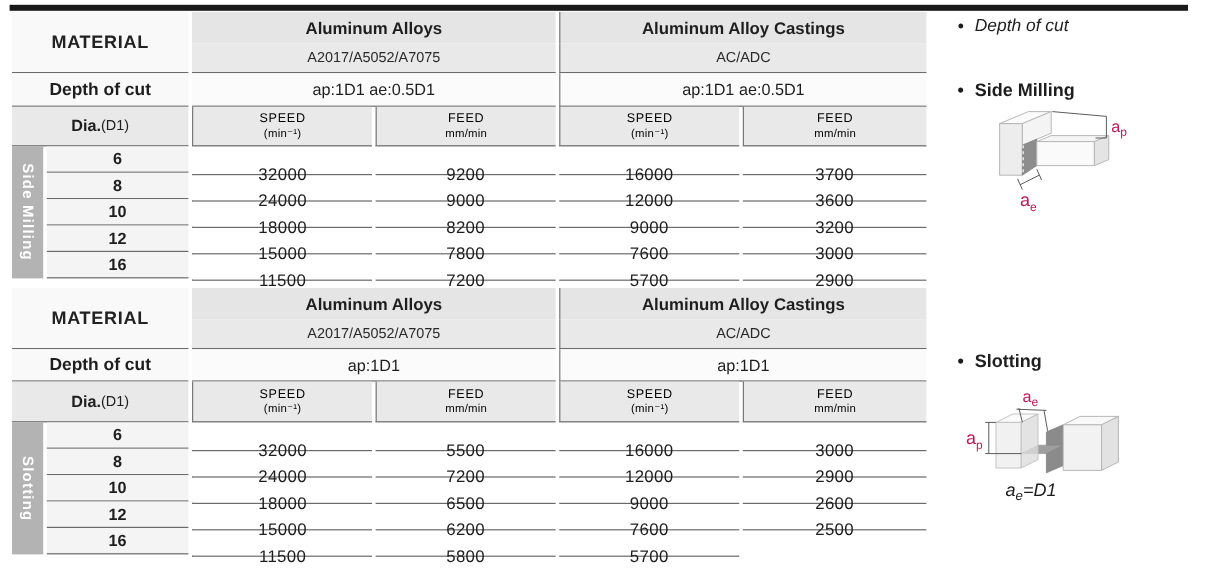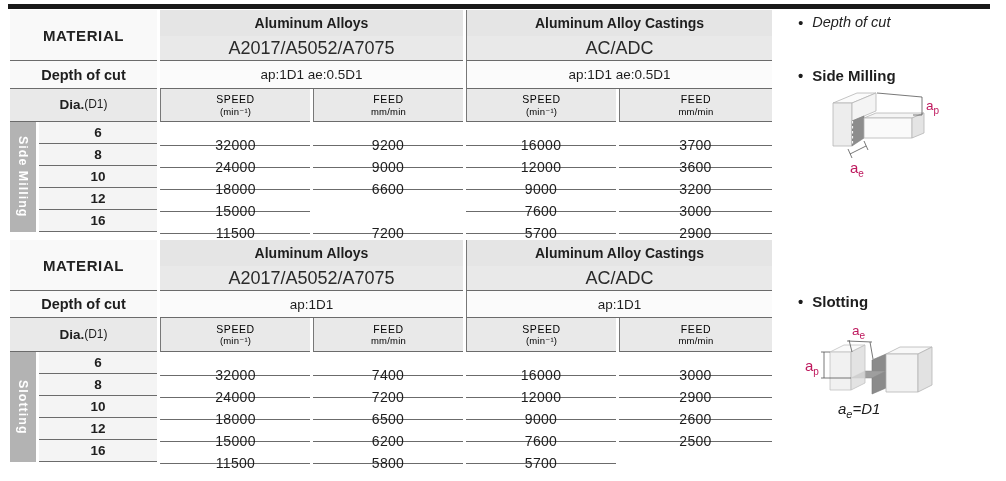--- a/index.html
+++ b/index.html
@@ -22,21 +22,21 @@
   .t2 { top:240px; grid-template-rows:26px 25px 27px 34px repeat(5,22px); }
 
   .cell { display:flex; align-items:center; justify-content:center; background:#fcfcfc; }
   .bb { border-bottom:1px solid #6b6b6b; }
   .bl { border-left:1px solid #787878; }
 
   .mcell { grid-area:1/1/3/3; font-weight:bold; font-size:15px; letter-spacing:.6px; color:#222; background:#f9f9f9; }
   .g1n { grid-area:1/3/2/5; } .g2n { grid-area:1/5/2/7; }
   .gname { font-weight:bold; font-size:14px; background:#e5e5e5; }
   .g1g { grid-area:2/3/3/5; } .g2g { grid-area:2/5/3/7; }
-  .grades { font-size:18px; background:#e9e9e9; color:#2a2a2a; }
+  .grades { font-size:12px; background:#e9e9e9; color:#2a2a2a; }
   .dlbl { grid-area:3/1/4/3; font-weight:bold; font-size:14.5px; background:#f9f9f9; }
   .dv1 { grid-area:3/3/4/5; } .dv2 { grid-area:3/5/4/7; }
   .depthval { font-size:13.5px; background:#fbfbfb; }
   .dh { grid-area:4/1/5/3; }
   .diahdr { background:#e9e9e9; line-height:1.15; }
   .dia-main { font-weight:bold; font-size:13.5px; }
   .dia-sub { font-size:12px; }
   .hs1 { grid-area:4/3; } .hf1 { grid-area:4/4; } .hs2 { grid-area:4/5; } .hf2 { grid-area:4/6; }
   .colhdr { flex-direction:column; background:#e9e9e9; line-height:1.2; color:#000000; }
   .ch-main { font-size:10.5px; letter-spacing:.6px; }
@@ -110,26 +110,27 @@
     <div class="cell num cf2 rA bb">3700</div>
 
     <div class="cell cd rB bb">8</div>
     <div class="cell num cs1 rB bb bl">24000</div>
     <div class="cell num cf1 rB bb">9000</div>
     <div class="cell num cs2 rB bb">12000</div>
     <div class="cell num cf2 rB bb">3600</div>
 
     <div class="cell cd rC bb">10</div>
     <div class="cell num cs1 rC bb bl">18000</div>
-    <div class="cell num cf1 rC bb">6600</div>
+    <div class="cell num cf1 rC bb">8200</div>
     <div class="cell num cs2 rC bb">9000</div>
     <div class="cell num cf2 rC bb">3200</div>
 
     <div class="cell cd rD bb">12</div>
     <div class="cell num cs1 rD bb bl">15000</div>
+    <div class="cell num cf1 rD bb">7800</div>
     <div class="cell num cs2 rD bb">7600</div>
     <div class="cell num cf2 rD bb">3000</div>
 
     <div class="cell cd rE bb">16</div>
     <div class="cell num cs1 rE bb bl">11500</div>
     <div class="cell num cf1 rE bb">7200</div>
     <div class="cell num cs2 rE bb">5700</div>
     <div class="cell num cf2 rE bb">2900</div>
   </section>
 
@@ -161,21 +162,21 @@
     <div class="cell colhdr hf2 bb bl">
       <span class="ch-main">FEED</span>
       <span class="ch-unit">mm/min</span>
     </div>
     <div class="cell strip">
       <span class="vtext">Slotting</span>
     </div>
 
     <div class="cell cd rA bb">6</div>
     <div class="cell num cs1 rA bb bl">32000</div>
-    <div class="cell num cf1 rA bb">7400</div>
+    <div class="cell num cf1 rA bb">5500</div>
     <div class="cell num cs2 rA bb">16000</div>
     <div class="cell num cf2 rA bb">3000</div>
 
     <div class="cell cd rB bb">8</div>
     <div class="cell num cs1 rB bb bl">24000</div>
     <div class="cell num cf1 rB bb">7200</div>
     <div class="cell num cs2 rB bb">12000</div>
     <div class="cell num cf2 rB bb">2900</div>
 
     <div class="cell cd rC bb">10</div>

